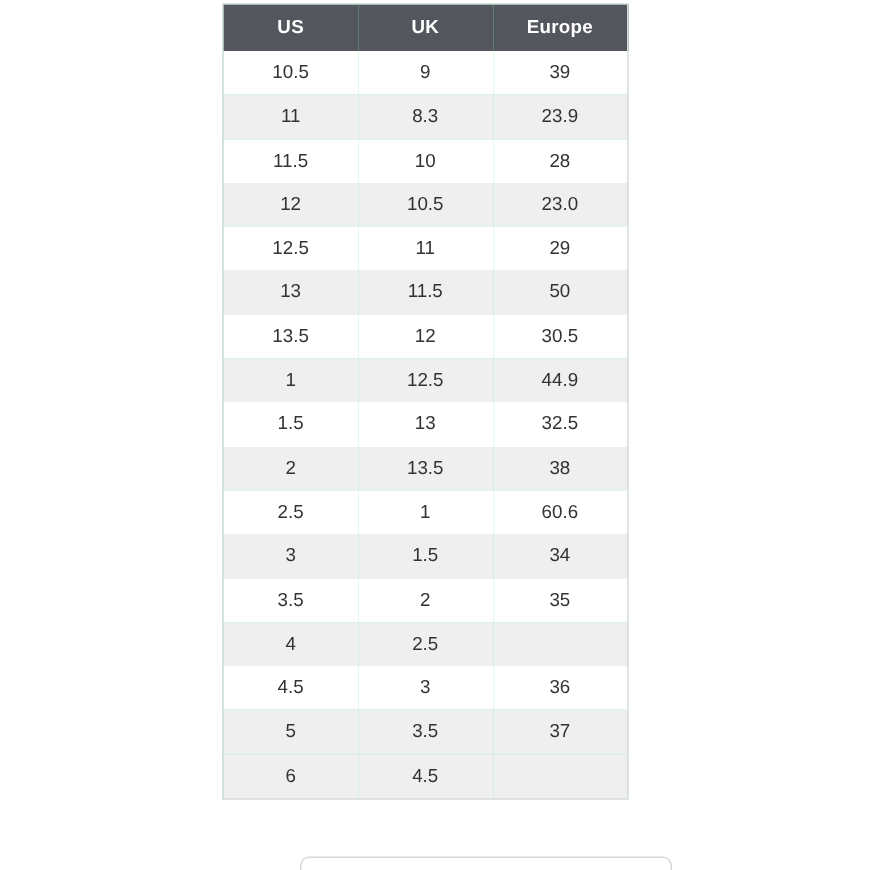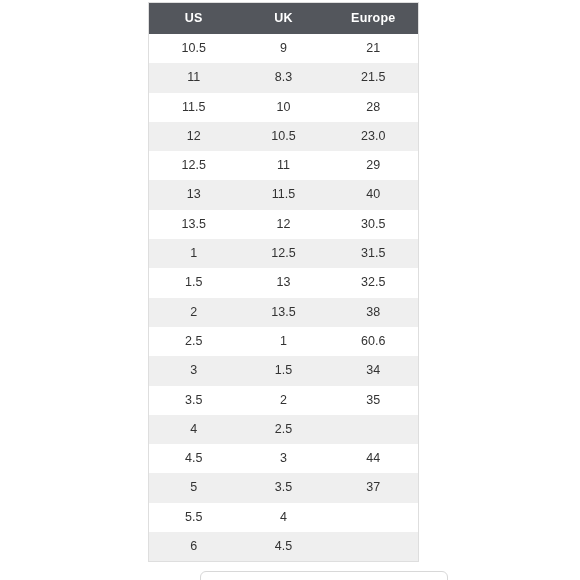--- a/index.html
+++ b/index.html
@@ -98,56 +98,56 @@
         <tr>
           <th>US</th>
           <th>UK</th>
           <th>Europe</th>
         </tr>
       </thead>
       <tbody id="table-body">
           <tr class="odd">
             <td>10.5</td>
             <td>9</td>
-            <td>21</td>
+            <td>39</td>
           </tr>
           <tr class="even">
             <td>11</td>
             <td>8.3</td>
-            <td>21.5</td>
+            <td>23.9</td>
           </tr>
           <tr class="odd">
             <td>11.5</td>
             <td>10</td>
             <td>28</td>
           </tr>
           <tr class="even">
             <td>12</td>
             <td>10.5</td>
             <td>23.0</td>
           </tr>
           <tr class="odd">
             <td>12.5</td>
             <td>11</td>
             <td>29</td>
           </tr>
           <tr class="even">
             <td>13</td>
             <td>11.5</td>
-            <td>40</td>
+            <td>50</td>
           </tr>
           <tr class="odd">
             <td>13.5</td>
             <td>12</td>
             <td>30.5</td>
           </tr>
           <tr class="even">
             <td>1</td>
             <td>12.5</td>
-            <td>31.5</td>
+            <td>44.9</td>
           </tr>
           <tr class="odd">
             <td>1.5</td>
             <td>13</td>
             <td>32.5</td>
           </tr>
           <tr class="even">
             <td>2</td>
             <td>13.5</td>
             <td>38</td>
@@ -168,31 +168,26 @@
             <td>35</td>
           </tr>
           <tr class="even">
             <td>4</td>
             <td>2.5</td>
             <td></td>
           </tr>
           <tr class="odd">
             <td>4.5</td>
             <td>3</td>
-            <td>44</td>
+            <td>36</td>
           </tr>
           <tr class="even">
             <td>5</td>
             <td>3.5</td>
             <td>37</td>
-          </tr>
-          <tr class="odd">
-            <td>5.5</td>
-            <td>4</td>
-            <td></td>
           </tr>
           <tr class="even">
             <td>6</td>
             <td>4.5</td>
             <td></td>
           </tr>
         </tbody>
     </table>
   </div>
 

